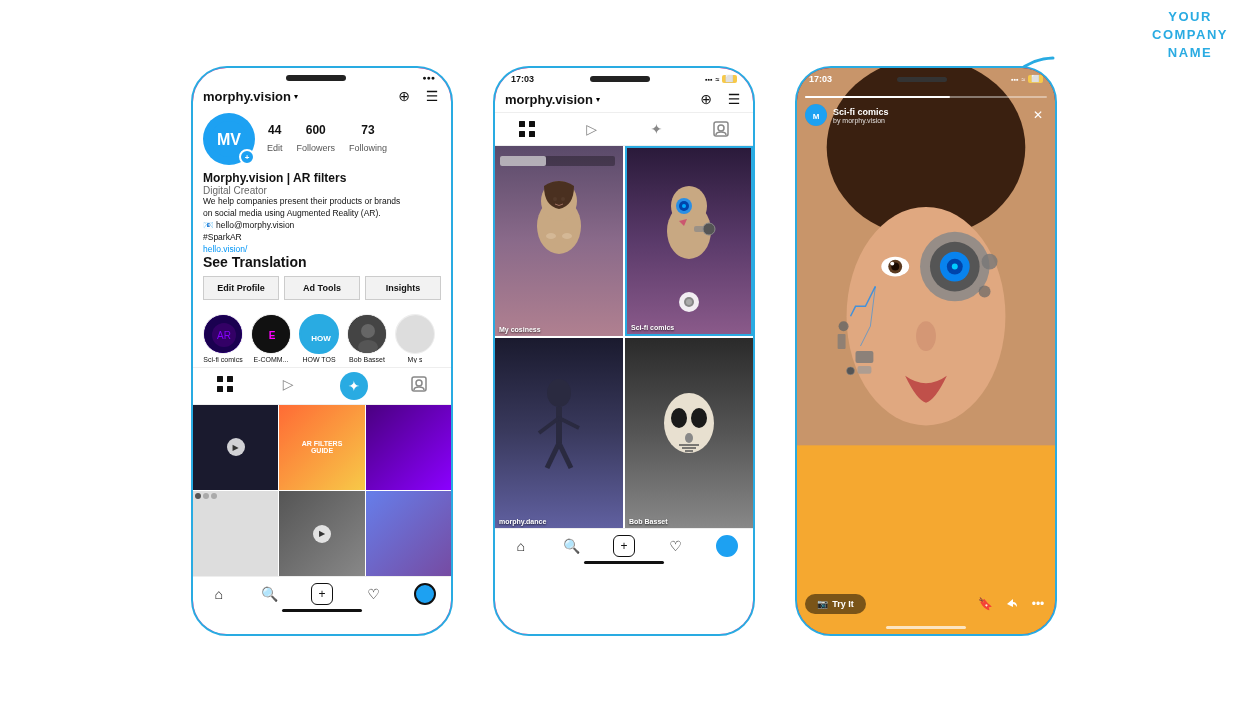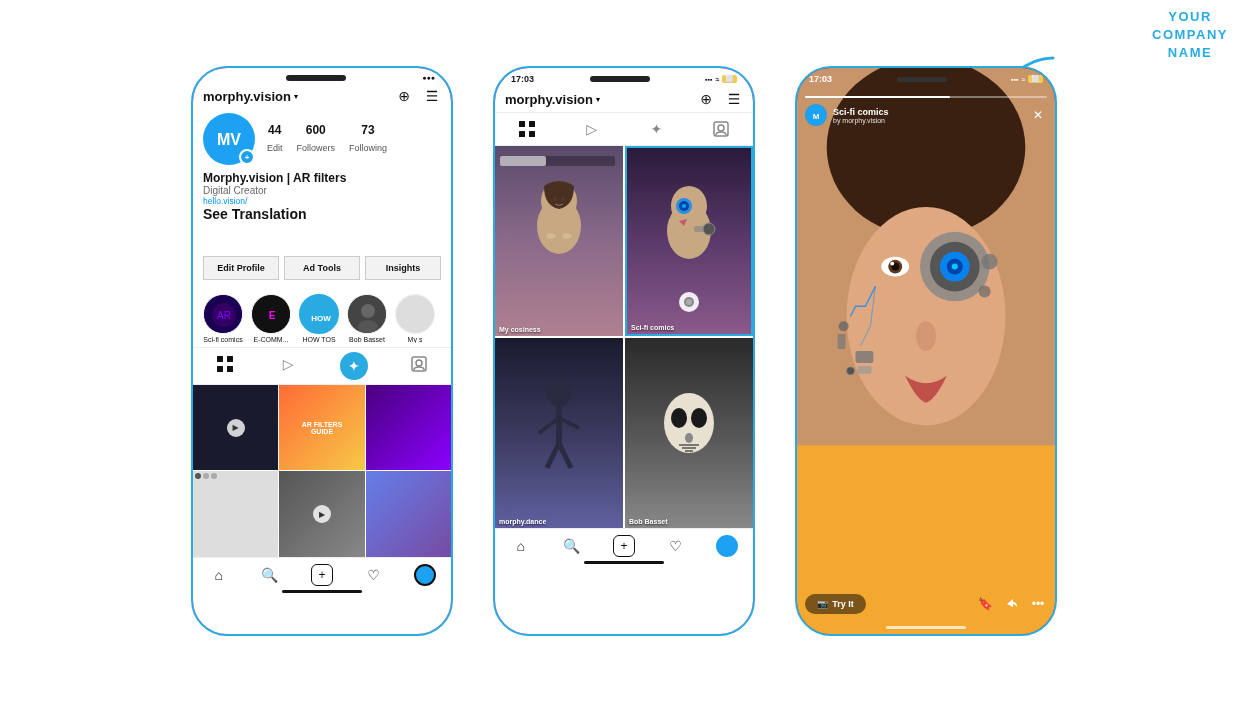--- a/index.html
+++ b/index.html
@@ -244,21 +244,20 @@
       height: 24px;
       border: 1px solid #ccc;
       border-radius: 0;
       background: #f2f2f2;
       font-size: 9px;
       font-weight: 600;
       display: flex;
       align-items: center;
       justify-content: center;
       color: #111;
-      margin-top: 28px;
     }
 
     .action-btn.insights {
       background: #f2f2f2;
     }
 
     
     .highlights {
       display: flex;
       gap: 8px;
@@ -619,20 +618,24 @@
             <div class="stat-item">
               <span class="stat-number">73</span>
               <span class="stat-label">Following</span>
             </div>
           </div>
         </div>
 
         <div class="profile-bio">
           <div class="profile-name">Morphy.vision | AR filters</div>
           <div class="profile-category">Digital Creator</div>
+          <div class="profile-desc" style="white-space:pre-line;font-size:8.5px;">We help companies present their products or brands
+on social media using Augmented Reality (AR).
+📧 hello@morphy.vision
+#SparkAR</div>
           <div class="profile-link" style="font-size:8.5px;">hello.vision/</div>
           <div class="profile-see-more" style="font-size:14px;">See Translation</div>
         </div>
 
         <div class="action-buttons">
           <div class="action-btn">Edit Profile</div>
           <div class="action-btn">Ad Tools</div>
           <div class="action-btn insights">Insights</div>
         </div>
       </div>

